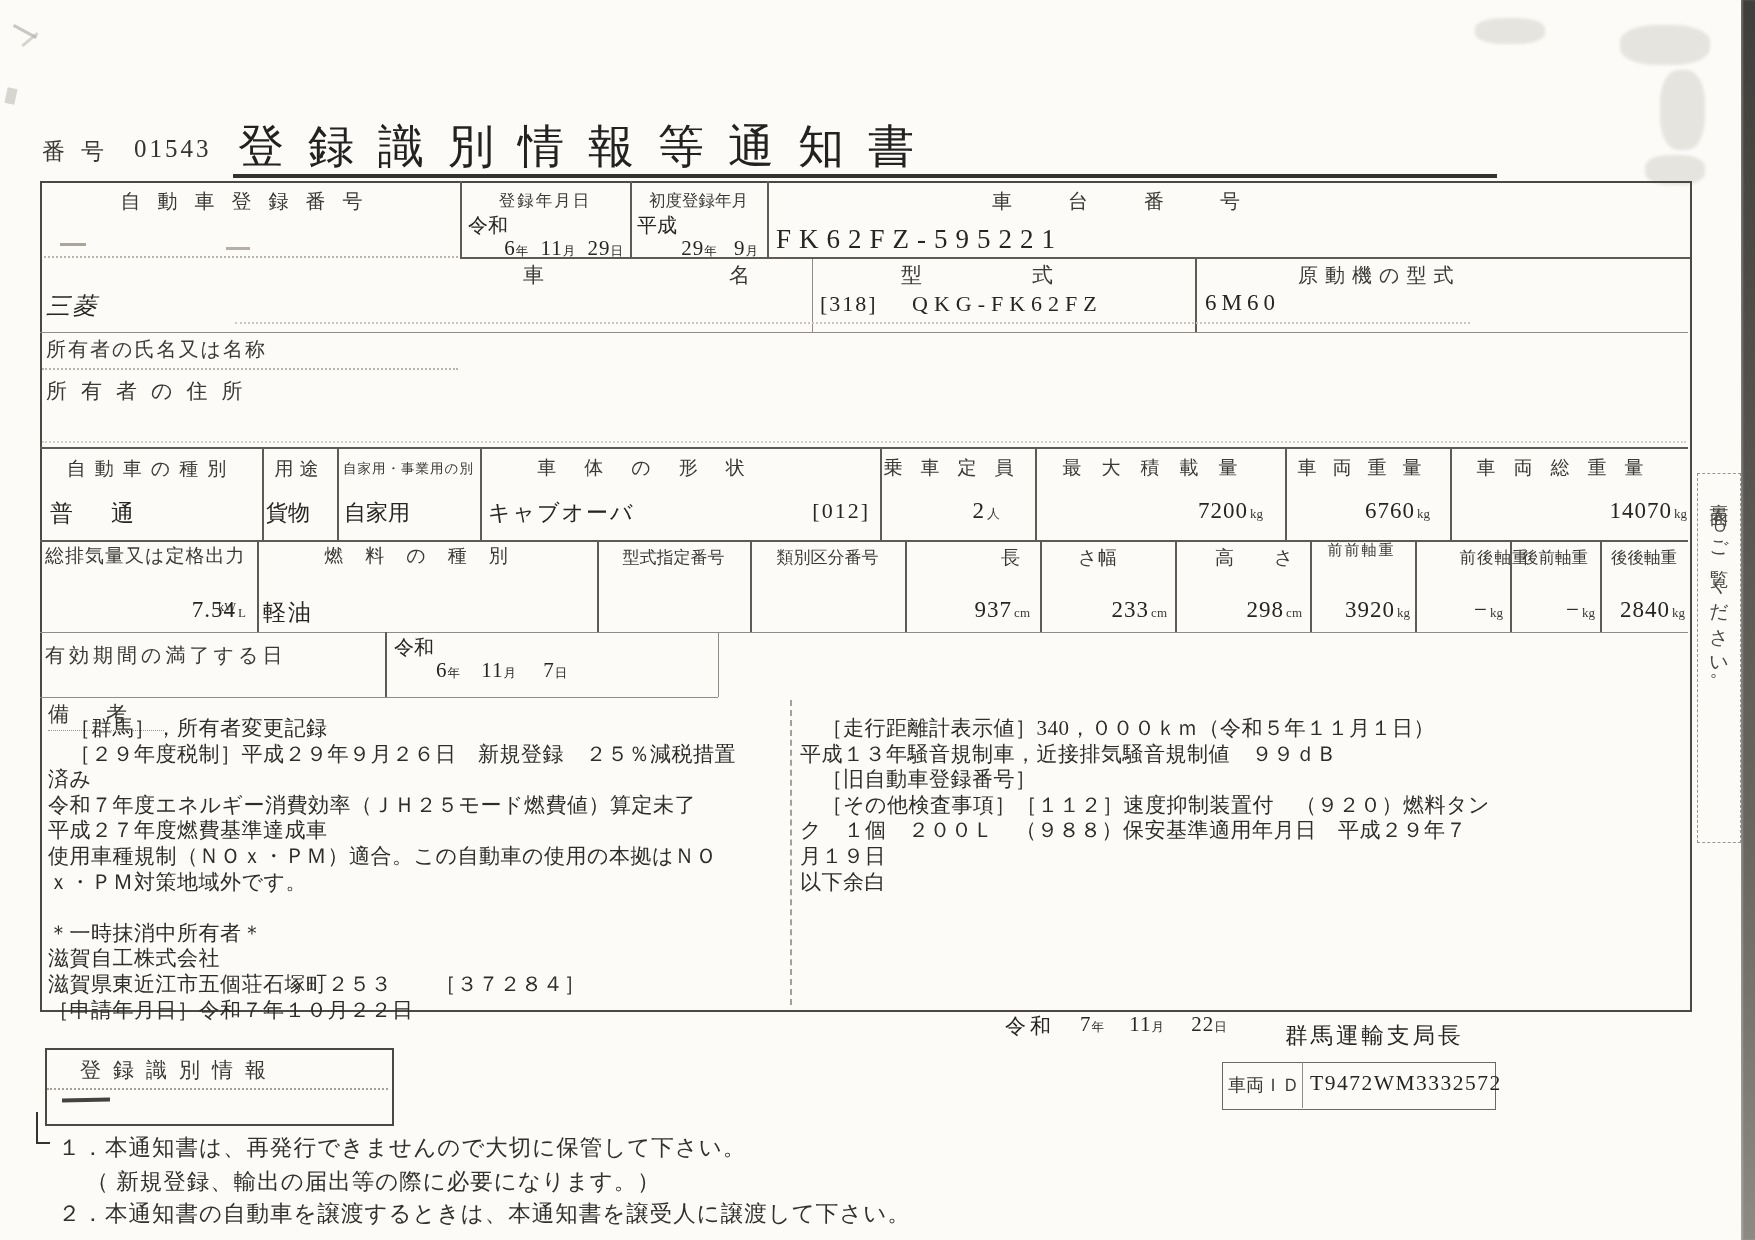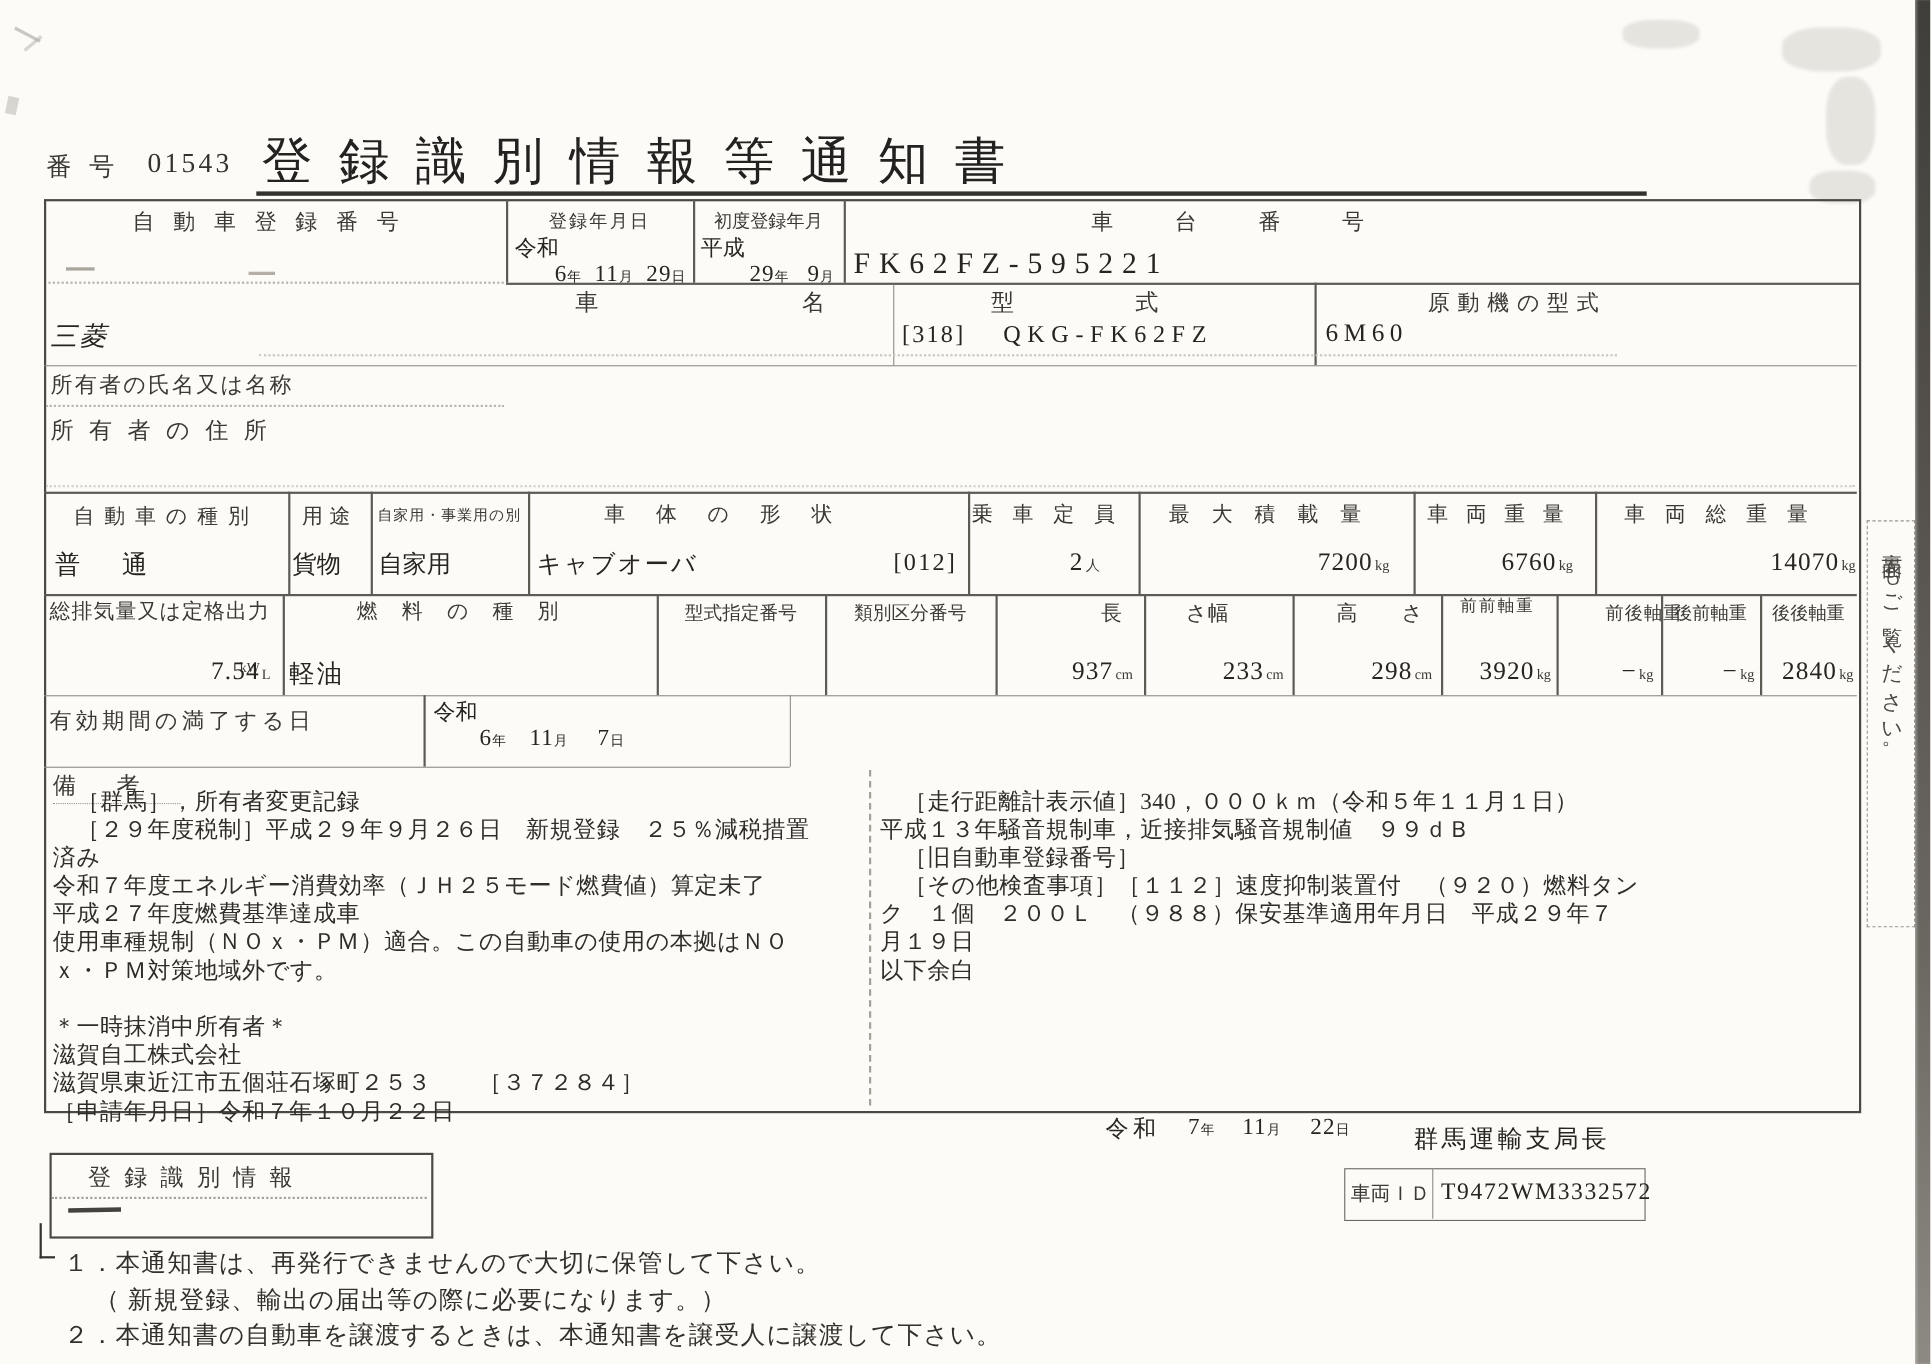--- a/index.html
+++ b/index.html
@@ -105,21 +105,21 @@
   <div class="vline" style="left:480px;top:447px;height:93px;"></div>
   <div class="vline" style="left:880px;top:447px;height:93px;"></div>
   <div class="vline" style="left:1035px;top:447px;height:93px;"></div>
   <div class="vline" style="left:1285px;top:447px;height:93px;"></div>
   <div class="vline" style="left:1450px;top:447px;height:93px;"></div>
   <div class="hline" style="left:40px;top:540px;width:1648px;"></div>
 
   <div class="abs lbl center" style="left:40px;top:456px;width:222px;font-size:19px;letter-spacing:9px;">自動車の種別</div>
   <div class="abs lbl center" style="left:262px;top:456px;width:75px;font-size:19px;letter-spacing:6px;">用途</div>
   <div class="abs lbl center" style="left:337px;top:460px;width:143px;font-size:13.5px;letter-spacing:1px;">自家用・事業用の別</div>
-  <div class="abs lbl center" style="left:468px;top:455px;width:364px;font-size:19px;letter-spacing:28px;padding-left:17px;">車体の形状</div>
+  <div class="abs lbl center" style="left:456px;top:455px;width:364px;font-size:19px;letter-spacing:28px;padding-left:17px;">車体の形状</div>
   <div class="abs lbl center" style="left:880px;top:455px;width:155px;font-size:19px;letter-spacing:18px;">乗車定員</div>
   <div class="abs lbl center" style="left:1035px;top:455px;width:250px;font-size:19px;letter-spacing:20px;">最大積載量</div>
   <div class="abs lbl center" style="left:1285px;top:455px;width:165px;font-size:19px;letter-spacing:16px;">車両重量</div>
   <div class="abs lbl center" style="left:1450px;top:455px;width:238px;font-size:19px;letter-spacing:18px;">車両総重量</div>
 
   <div class="abs val" style="left:50px;top:498px;font-size:23px;letter-spacing:38px;">普通</div>
   <div class="abs val" style="left:266px;top:498px;font-size:22px;">貨物</div>
   <div class="abs val" style="left:344px;top:498px;font-size:22px;">自家用</div>
   <div class="abs val" style="left:488px;top:498px;font-size:22px;letter-spacing:2px;">キャブオーバ</div>
   <div class="abs val right" style="left:700px;top:498px;width:170px;font-size:22px;letter-spacing:2px;">[012]</div>

